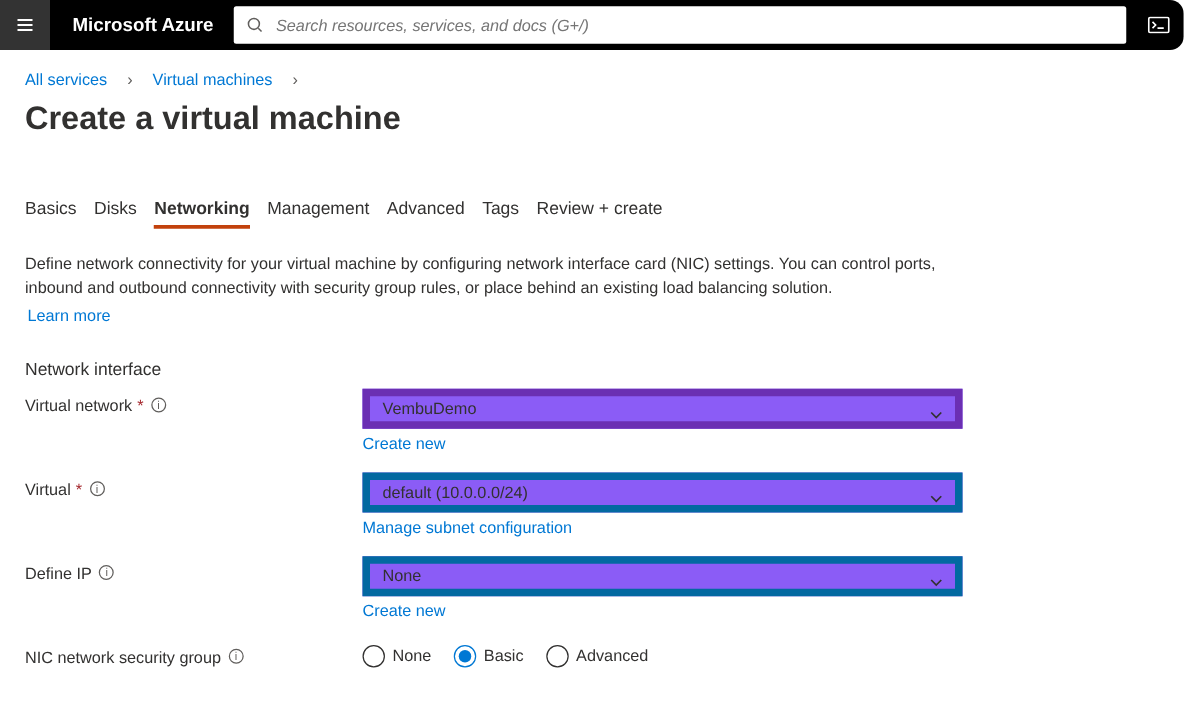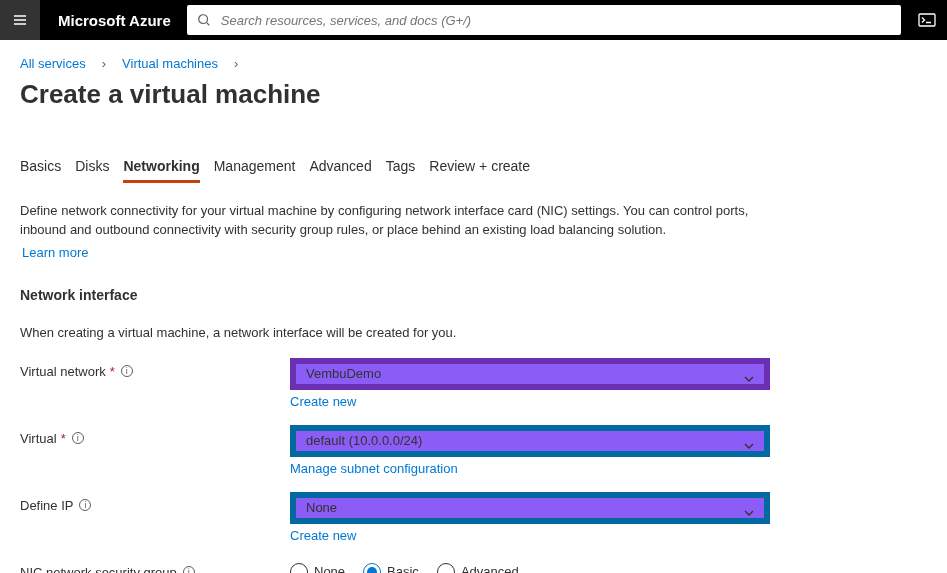--- a/index.html
+++ b/index.html
@@ -1,37 +1,37 @@
 <!DOCTYPE html>
 <html><head>
 <meta charset="utf-8">
 <style>
   * { box-sizing: border-box; }
   html, body { margin: 0; padding: 0; font-family: "Segoe UI", -apple-system, Arial, sans-serif; font-size: 13px; color: #323130; background: #fff; width: 947px; height: 573px; overflow: hidden; }
-  .topbar { display: flex; align-items: center; background: #000; height: 40px; color: #fff; }
+  .topbar { display: flex; align-items: center; background: #000; height: 40px; color: #fff; border-radius: 11px; }
   .hamburger-wrap { width: 40px; height: 40px; background: #333; display:flex; align-items:center; justify-content:center; cursor:pointer; }
   .hamburger-wrap svg { width:16px; height:16px; }
   .brand { font-size: 15px; font-weight: 600; padding: 0 16px 0 18px; white-space: nowrap; }
   .search-wrap { flex: 1; height: 30px; margin: 0 6px 0 0; background: #fff; display:flex; align-items:center; border-radius: 2px; }
   .search-wrap svg { width: 14px; height: 14px; margin: 0 8px 0 10px; color:#605e5c; }
   .search-wrap input { border: none; outline: none; flex: 1; height: 100%; font-size: 13px; font-style: italic; color: #7f1d1d; background: transparent; }
   .cloud-shell { width: 40px; height: 40px; display:flex; align-items:center; justify-content:center; cursor:pointer; }
   .cloud-shell svg { width:18px; height:14px; color:#fff; }
 
   .content { padding: 16px 20px 0 20px; height: calc(573px - 40px); overflow: hidden; }
   .breadcrumb { font-size: 13px; color: #605e5c; display:flex; align-items:center; gap:16px; }
   .breadcrumb a { color: #0078d4; text-decoration: none; }
   .bc-chevron { color: #605e5c; }
   .page-title { font-size: 26px; font-weight: 600; margin: 8px 0 48px 0; }
   .tabs { display:flex; gap: 14px; border-bottom: 1px solid transparent; margin-bottom: 18px; }
   .tab { font-size: 14px; padding-bottom: 6px; cursor:pointer; color:#323130; }
   .tab.active { font-weight:700; border-bottom: 3px solid #c2410c; }
   .description { max-width: 740px; line-height: 1.45; font-size: 13px; color: #323130; }
   .learn-more { color:#0078d4; text-decoration:none; display:inline-block; margin-top:4px; padding-left:2px; }
-  .section-title { font-weight:700; margin: 24px 0 22px 0; font-size: 14px; }
+  .section-title { font-weight:400; margin: 24px 0 8px 0; font-size: 14px; }
   .section-desc { margin-bottom: 18px; }
 
   .form-row { display:flex; align-items:flex-start; margin-bottom: 16px; }
   .form-label { width: 270px; padding-top: 6px; display:flex; align-items:center; gap:4px; font-size: 13px; }
   .req { color: #a4262c; }
   .info-icon { width: 12px; height:12px; border:1px solid #605e5c; border-radius:50%; display:inline-flex; align-items:center; justify-content:center; font-size:9px; color:#605e5c; margin-left:2px; cursor:help; font-style: normal; }
   .form-field { width: 480px; }
   .dropdown { position:relative; border:6px solid #0369a1; height:32px; display:flex; align-items:center; padding:0 30px 0 10px; cursor:pointer; background:#8b5cf6; }
   .dropdown.primary-outline { border-color: #6b2fb3; }
   .dropdown .chev { position:absolute; right:8px; top:8px; width:14px; height:14px; color:#323130; }
@@ -88,21 +88,20 @@
     <div class="tab">Tags</div>
     <div class="tab">Review + create</div>
   </div>
 
   <div class="description">
     <span>Define network connectivity for your virtual machine by configuring network interface card (NIC) settings. You can control ports, inbound and outbound connectivity with security group rules, or place behind an existing load balancing solution.</span><br>
     <a href="#" class="learn-more">Learn more</a>
   </div>
 
   <div class="section-title">Network interface</div>
-  <div class="section-desc">When creating a virtual machine, a network interface will be created for you.</div>
 
   <div class="form-row">
     <div class="form-label">
       <span>Virtual network</span>
       <span class="req">*</span>
       <span class="info-icon">i</span>
     </div>
     <div class="form-field">
       <div class="dropdown primary-outline">
         <span>VembuDemo</span>

